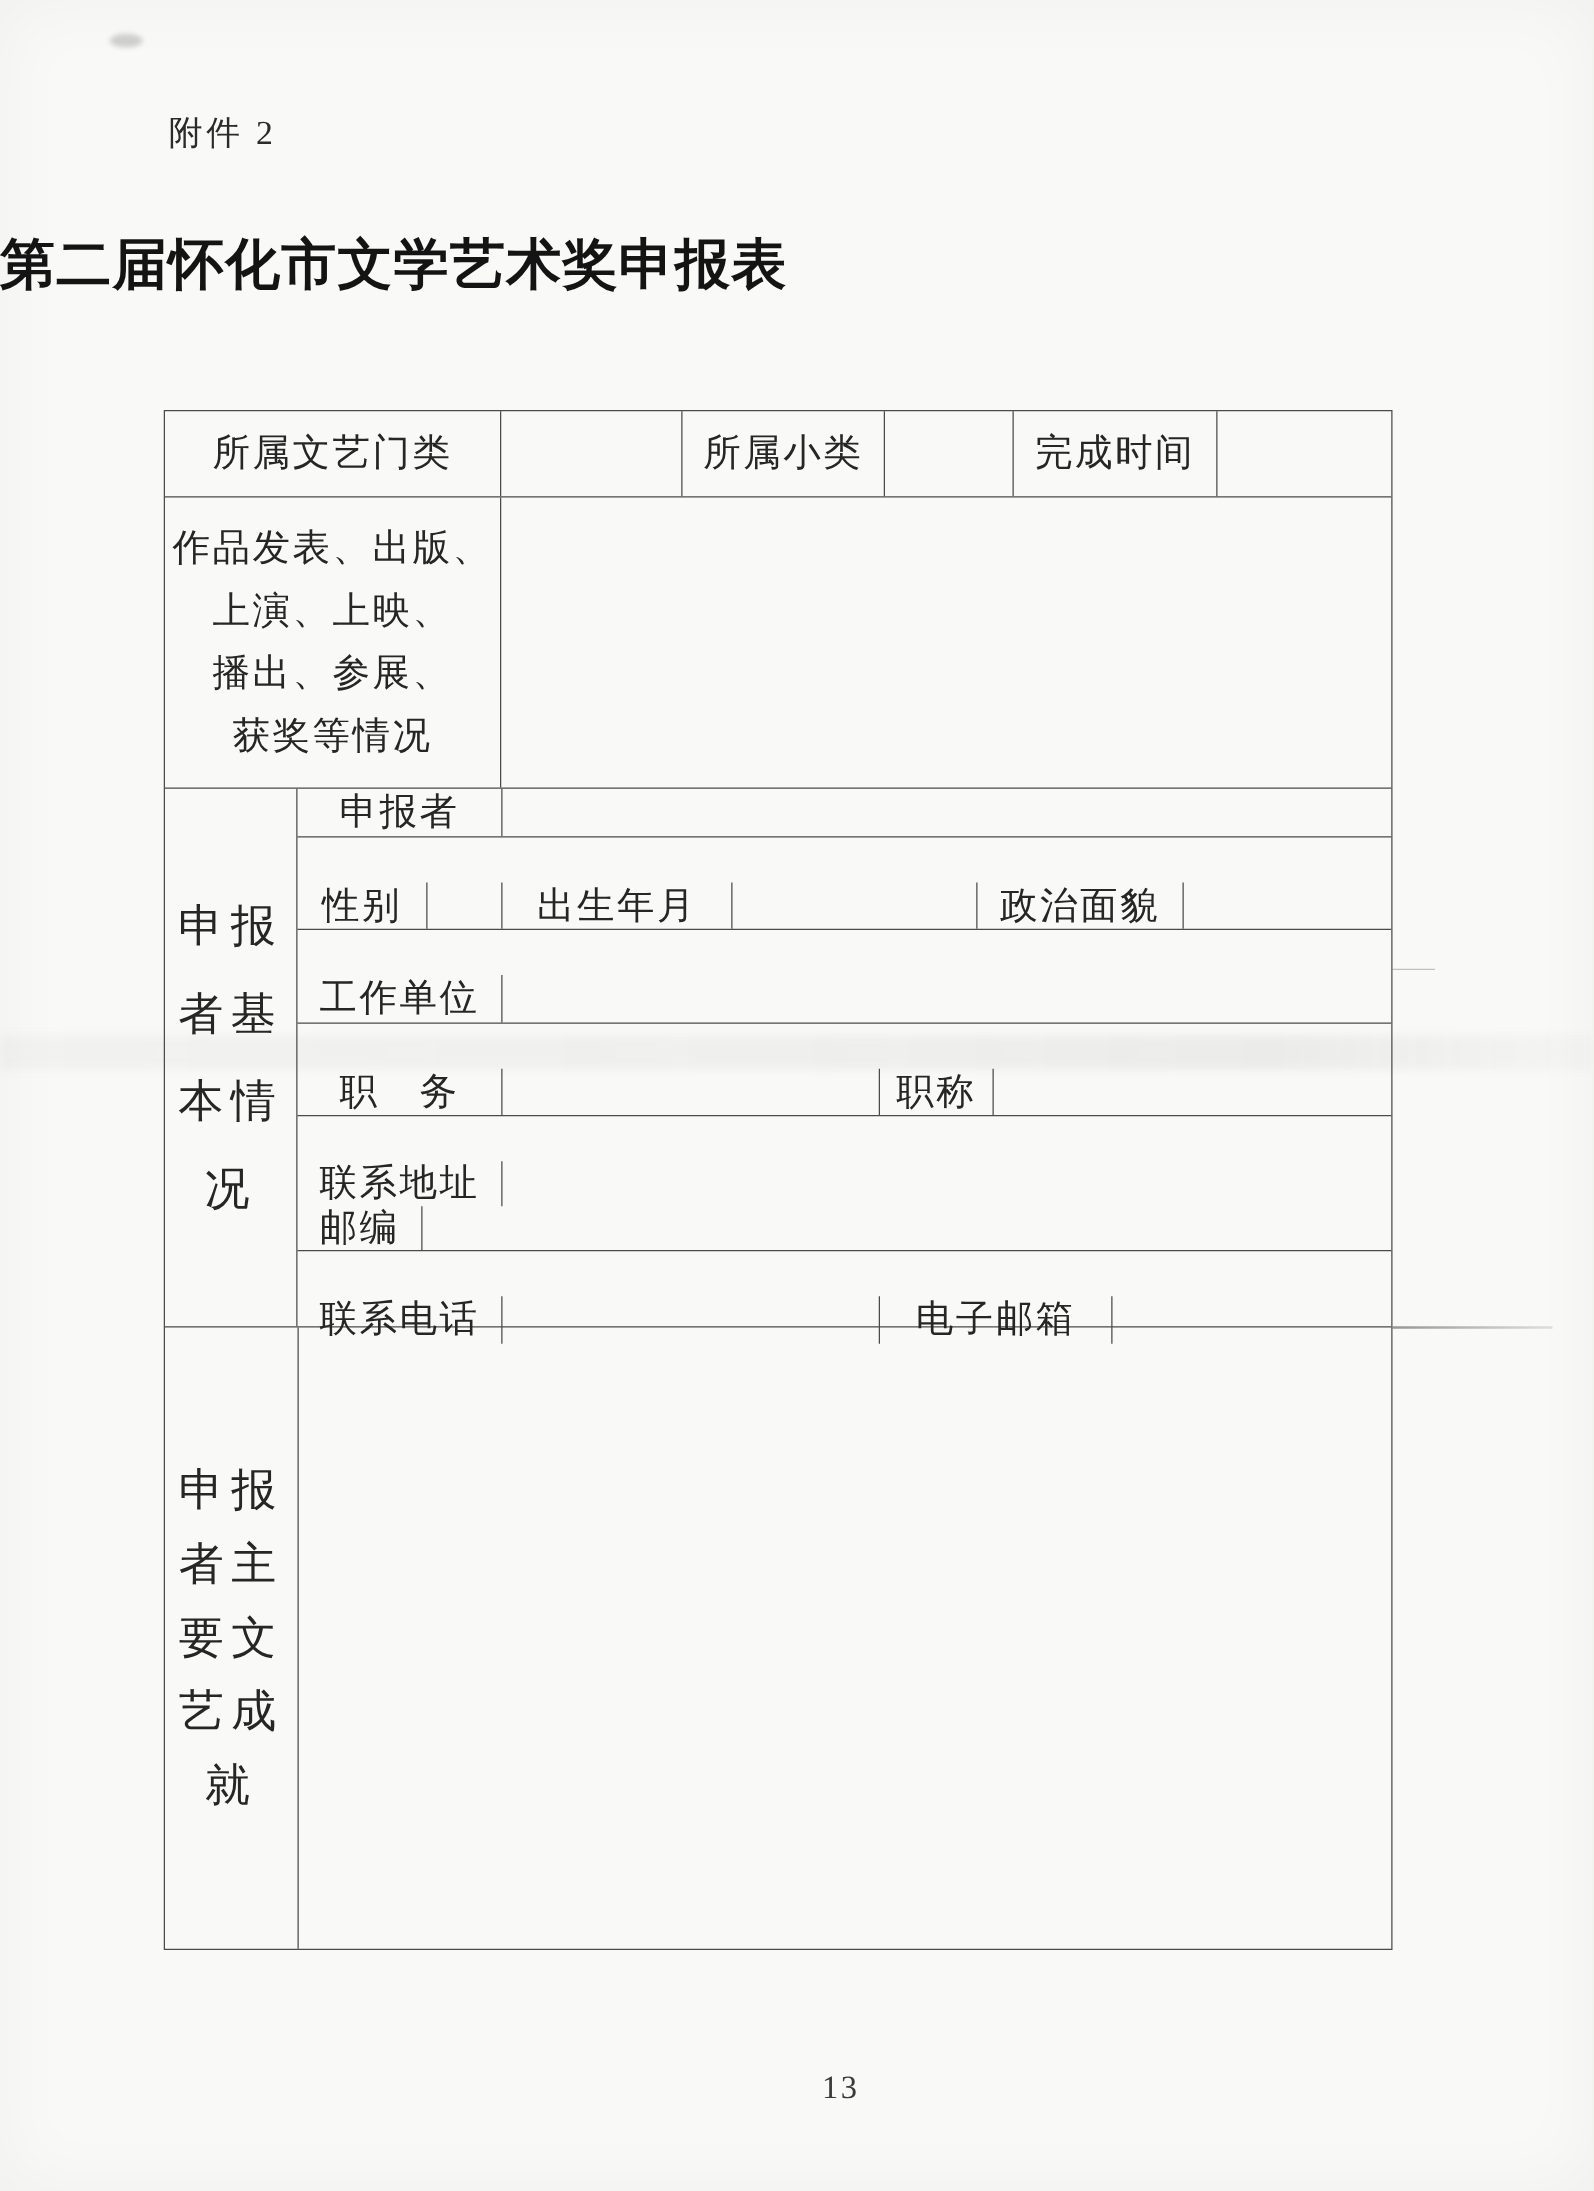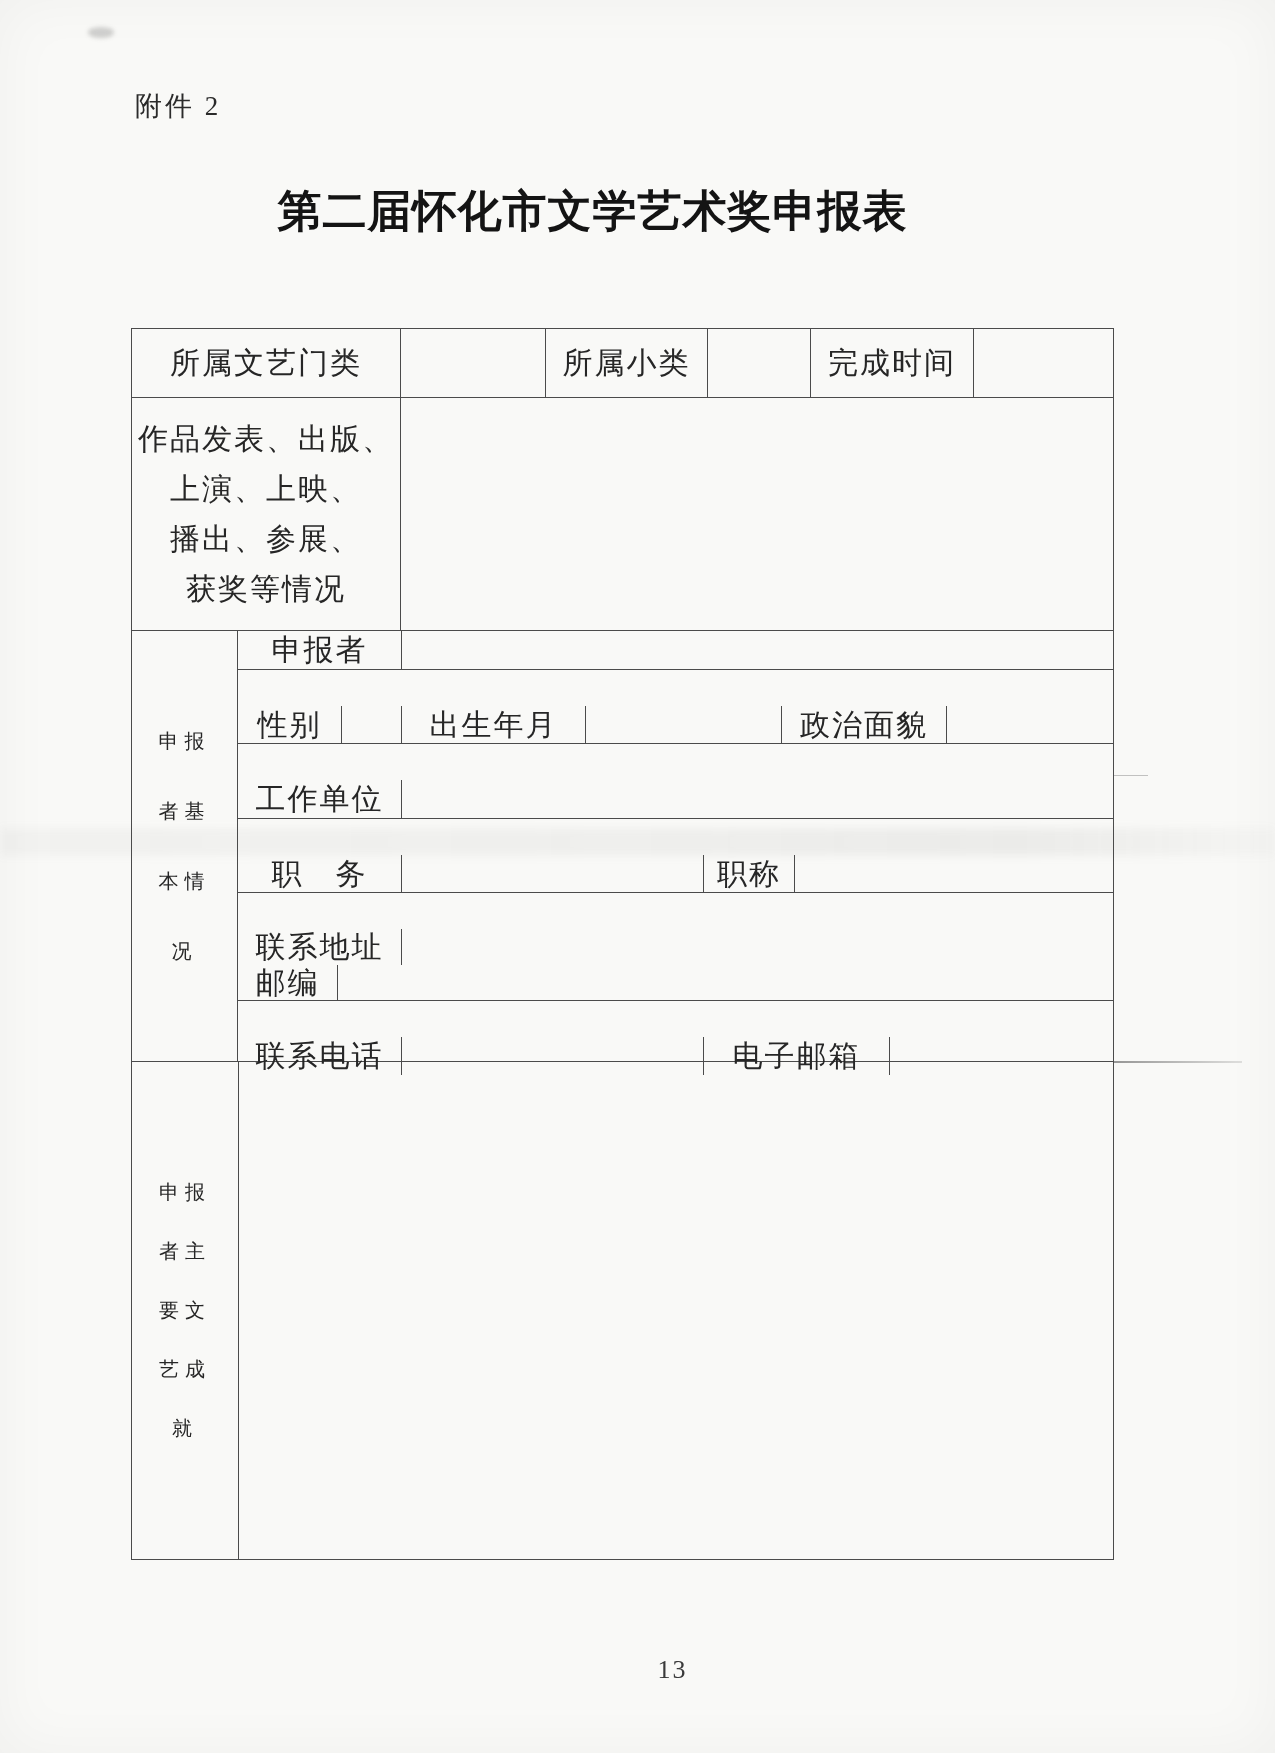--- a/index.html
+++ b/index.html
@@ -40,21 +40,21 @@
     filter:blur(2px);
     pointer-events:none;
   }
   
   .attachment{
     position:absolute;left:135px;top:88px;
     font-size:27px;letter-spacing:3px;color:#2b2b2b;
   }
   .doc-title{
     position:absolute;left:0;top:182px;width:1185px;
-    text-align:center;
+    text-align:left;
     font-family:"Liberation Sans","DejaVu Sans",sans-serif;
     font-weight:700;font-size:44px;letter-spacing:1px;color:#141414;
   }
   .page-number{
     position:absolute;left:70px;right:0;top:1655px;
     text-align:center;font-size:26px;color:#3a3a3a;letter-spacing:2px;
   }
   
   .form-table{
     position:absolute;left:131px;top:328px;
@@ -81,21 +81,21 @@
   }
   .multiline{flex-direction:column;}
   .multiline .line{display:block;line-height:50px;white-space:nowrap;}
   
   .section{display:flex;box-sizing:border-box;border-bottom:1.6px solid #4b4b4b;}
   .section:last-child{border-bottom:none;}
   .vcell{
     box-sizing:border-box;border-right:1.6px solid #4b4b4b;
     display:flex;flex-direction:column;align-items:center;justify-content:center;
   }
-  .vcell .vline{display:block;font-size:20px;letter-spacing:6px;color:#262626;white-space:nowrap;}
+  .vcell .vline{display:block;font-size:36px;letter-spacing:6px;color:#262626;white-space:nowrap;}
   .v4 .vline{line-height:70px;}
   .v5 .vline{line-height:59px;}
   .subrows{flex:1 1 auto;display:flex;flex-direction:column;gap:36px;}
   .subrows .trow:last-child{border-bottom:none;}
 </style>
 </head>
 <body>
 
 <div id="page">
 

